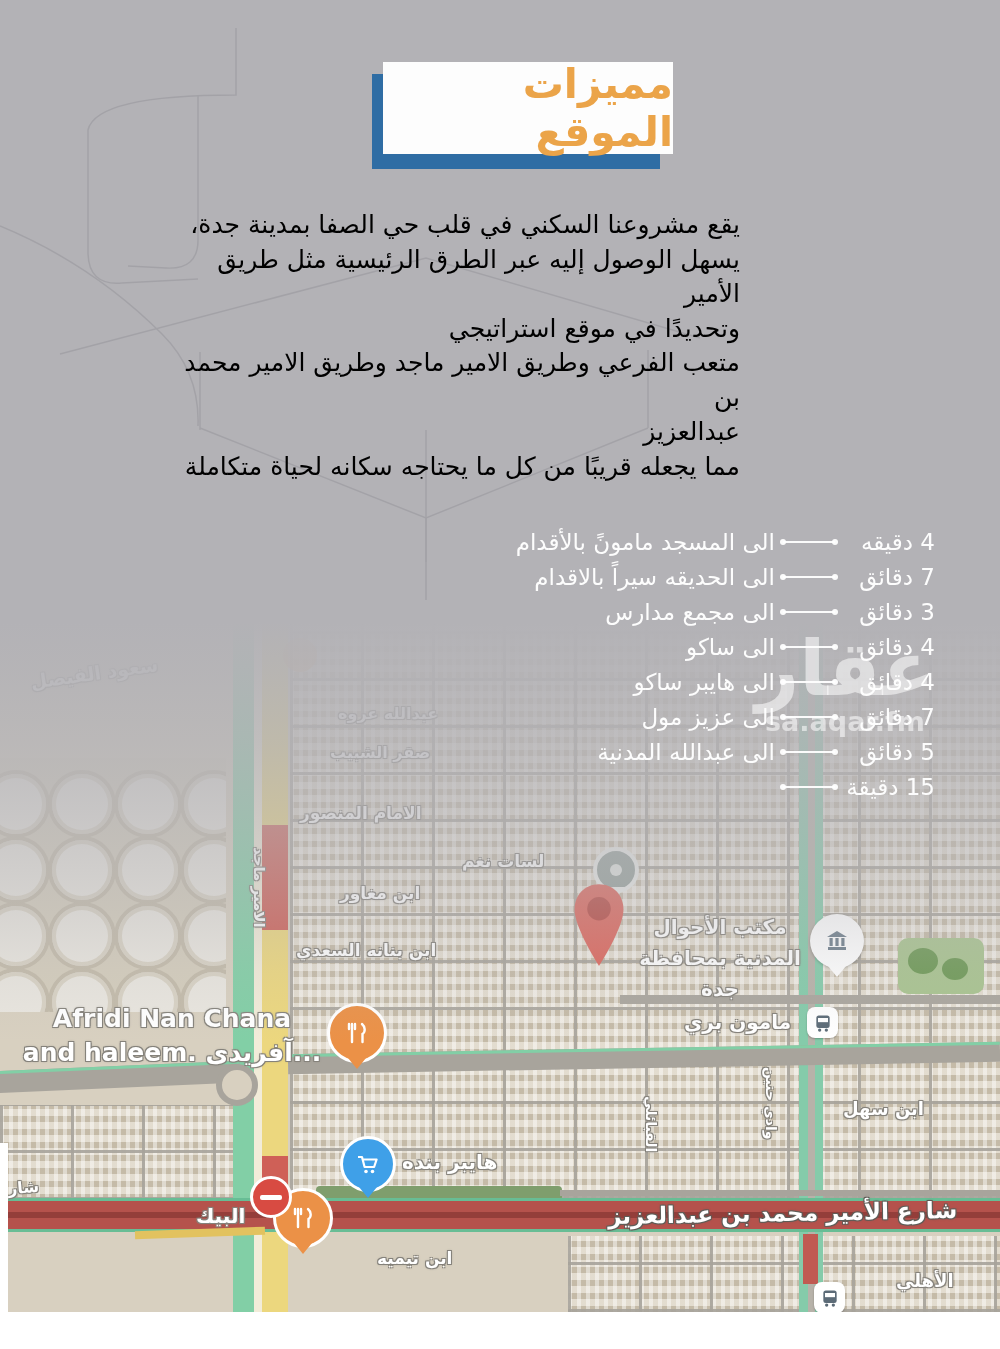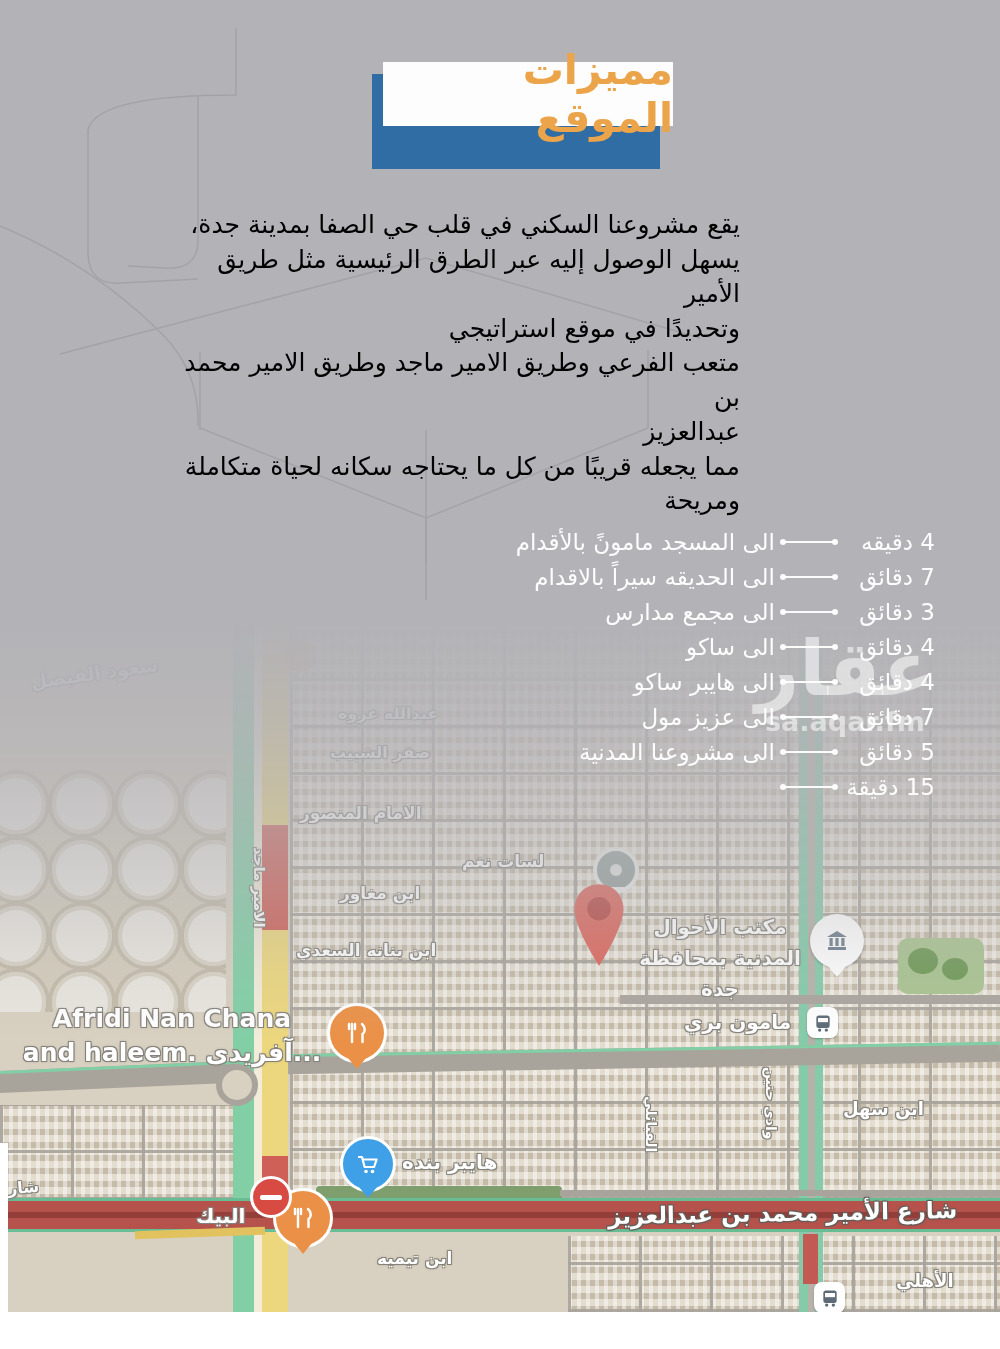--- a/index.html
+++ b/index.html
@@ -5,21 +5,21 @@
   html,body{margin:0;padding:0;}
   body{font-family:"DejaVu Sans",sans-serif;background:#8e8d91;}
   .page{position:relative;width:1000px;height:1349px;margin:0 auto;background:#b3b2b6;overflow:hidden;direction:rtl;}
 
   
   .deco{position:absolute;left:0;top:0;z-index:6;pointer-events:none;opacity:.55;}
 
   
   .title-wrap{position:absolute;left:372px;top:62px;z-index:30;}
   .title-blue{position:absolute;left:0;top:12px;width:288px;height:95px;background:#2f6da4;}
-  .title-white{position:absolute;left:11px;top:0;width:290px;height:64px;background:#fdfdfd;display:flex;align-items:center;justify-content:center;}
+  .title-white{position:absolute;left:11px;top:0;width:290px;height:92px;background:#fdfdfd;display:flex;align-items:center;justify-content:center;}
   .title-text{color:#eba449;font-size:41px;font-weight:bold;letter-spacing:0;}
 
   
   .intro{position:absolute;right:260px;top:208px;width:560px;z-index:30;color:#000000;font-size:25px;line-height:34.5px;text-align:right;}
 
   
   .dist-list{position:absolute;right:65px;top:524px;width:520px;z-index:30;}
   .dist-row{display:flex;direction:rtl;align-items:center;height:35px;color:#fdfdfd;}
   .dist-time{width:92px;font-size:23px;text-align:right;white-space:nowrap;}
   .dist-connector{width:52px;height:2px;background:rgba(255,255,255,.95);margin:0 8px;position:relative;flex-shrink:0;}
@@ -237,21 +237,20 @@
     </div>
   </div>
 
   <div class="intro">
     <div>يقع مشروعنا السكني في قلب حي الصفا بمدينة جدة،</div>
     <div>يسهل الوصول إليه عبر الطرق الرئيسية مثل طريق الأمير</div>
     <div>وتحديدًا في موقع استراتيجي</div>
     <div>متعب الفرعي وطريق الامير ماجد وطريق الامير محمد بن</div>
     <div>عبدالعزيز</div>
     <div>مما يجعله قريبًا من كل ما يحتاجه سكانه لحياة متكاملة</div>
-    <div>ومريحة</div>
   </div>
 
   <div class="dist-list">
     <div class="dist-row">
       <span class="dist-time">4 دقيقه</span>
       <span class="dist-connector"></span>
       <span class="dist-dest">الى المسجد مامونً بالأقدام</span>
     </div>
     <div class="dist-row">
       <span class="dist-time">7 دقائق</span>
@@ -274,21 +273,21 @@
       <span class="dist-dest">الى هايبر ساكو</span>
     </div>
     <div class="dist-row">
       <span class="dist-time">7 دقائق</span>
       <span class="dist-connector"></span>
       <span class="dist-dest">الى عزيز مول</span>
     </div>
     <div class="dist-row">
       <span class="dist-time">5 دقائق</span>
       <span class="dist-connector"></span>
-      <span class="dist-dest">الى مشروعنا المدنية</span>
+      <span class="dist-dest">الى عبدالله المدنية</span>
     </div>
     <div class="dist-row">
       <span class="dist-time">15 دقيقة</span>
       <span class="dist-connector"></span>
     </div>
   </div>
 
   <div class="watermark">
     <div class="wm-logo">عقار</div>
     <div class="wm-site" style="direction:ltr;">sa.aqar.fm</div>

